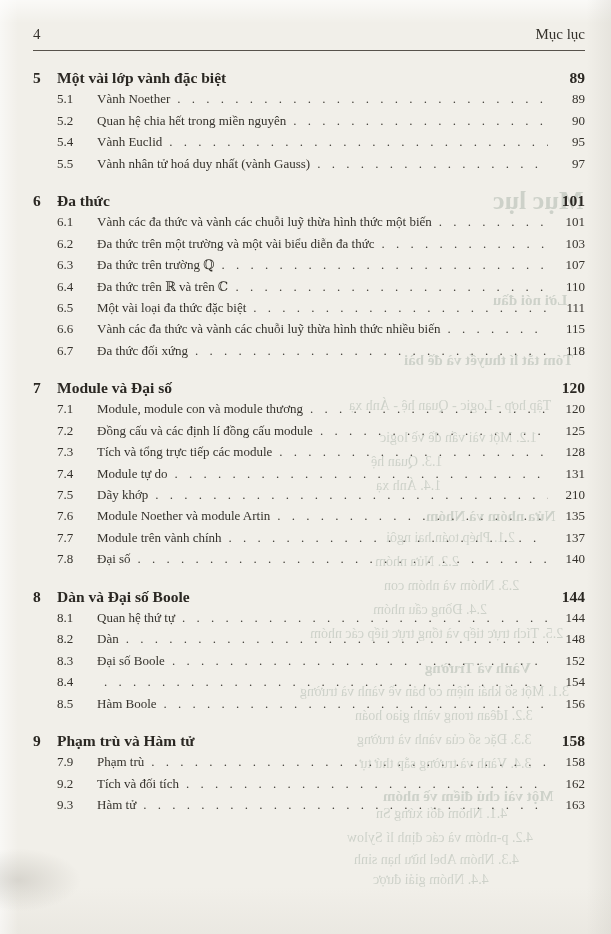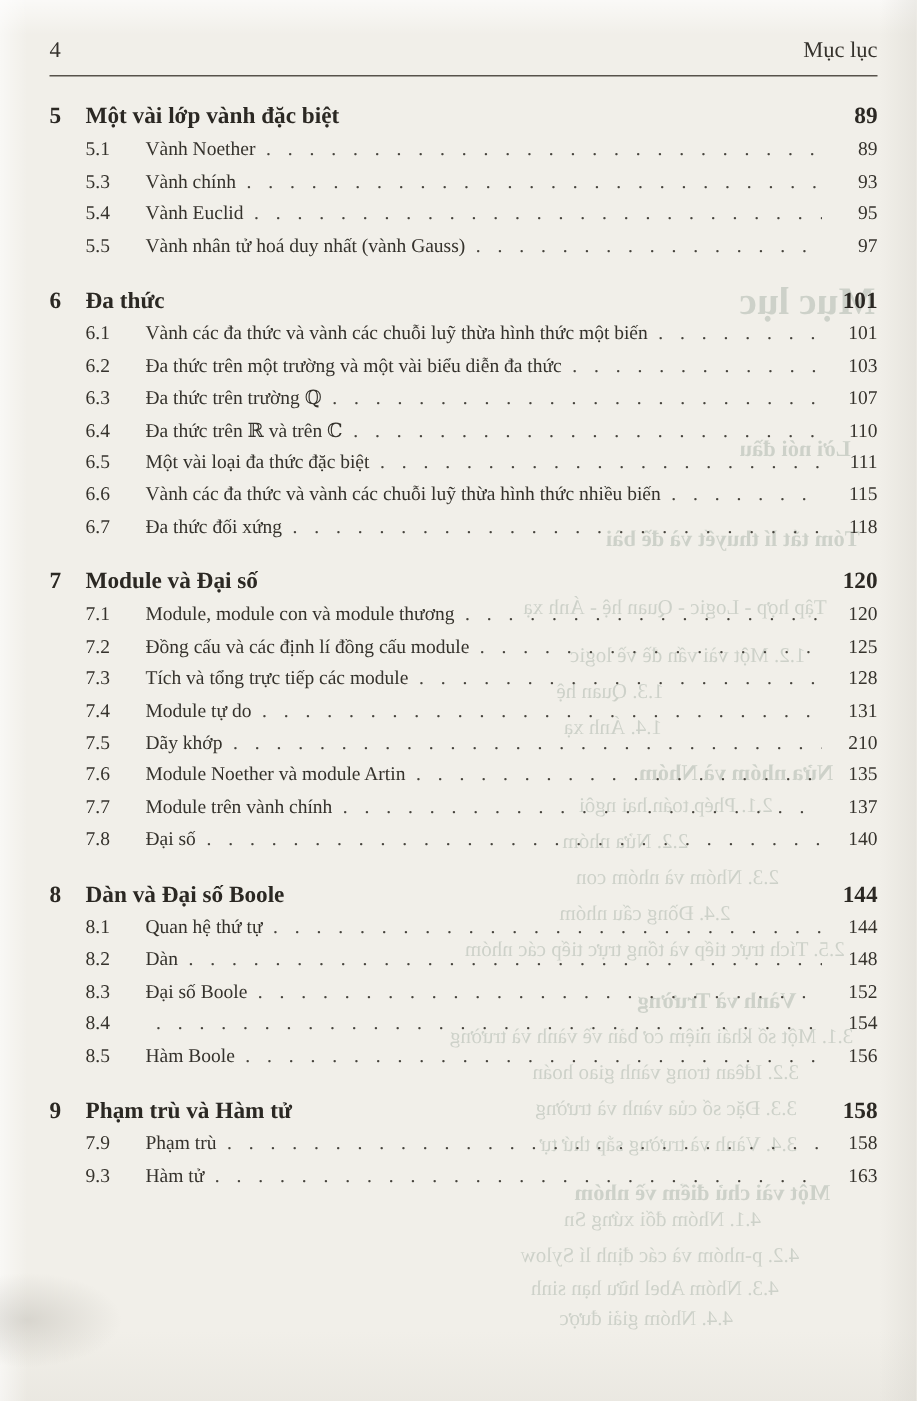--- a/index.html
+++ b/index.html
@@ -94,24 +94,24 @@
         <span class="ctitle">Một vài lớp vành đặc biệt</span>
         <span class="page-num">89</span>
       </div>
       <div class="row sec">
         <span class="snum">5.1</span>
         <span class="stitle">Vành Noether</span>
         <span class="dots"></span>
         <span class="page-num">89</span>
       </div>
       <div class="row sec">
-        <span class="snum">5.3</span>
-        <span class="stitle">Vành chính</span>
-        <span class="dots"></span>
-        <span class="page-num">93</span>
+        <span class="snum">5.2</span>
+        <span class="stitle">Quan hệ chia hết trong miền nguyên</span>
+        <span class="dots"></span>
+        <span class="page-num">90</span>
       </div>
       <div class="row sec">
         <span class="snum">5.4</span>
         <span class="stitle">Vành Euclid</span>
         <span class="dots"></span>
         <span class="page-num">95</span>
       </div>
       <div class="row sec">
         <span class="snum">5.5</span>
         <span class="stitle">Vành nhân tử hoá duy nhất (vành Gauss)</span>
@@ -261,20 +261,26 @@
         <span class="ctitle">Phạm trù và Hàm tử</span>
         <span class="page-num">158</span>
       </div>
       <div class="row sec">
         <span class="snum">7.9</span>
         <span class="stitle">Phạm trù</span>
         <span class="dots"></span>
         <span class="page-num">158</span>
       </div>
       <div class="row sec">
+        <span class="snum">9.2</span>
+        <span class="stitle">Tích và đối tích</span>
+        <span class="dots"></span>
+        <span class="page-num">162</span>
+      </div>
+      <div class="row sec">
         <span class="snum">9.3</span>
         <span class="stitle">Hàm tử</span>
         <span class="dots"></span>
         <span class="page-num">163</span>
       </div>
 
     </div>
   </div>
 </div>
 

